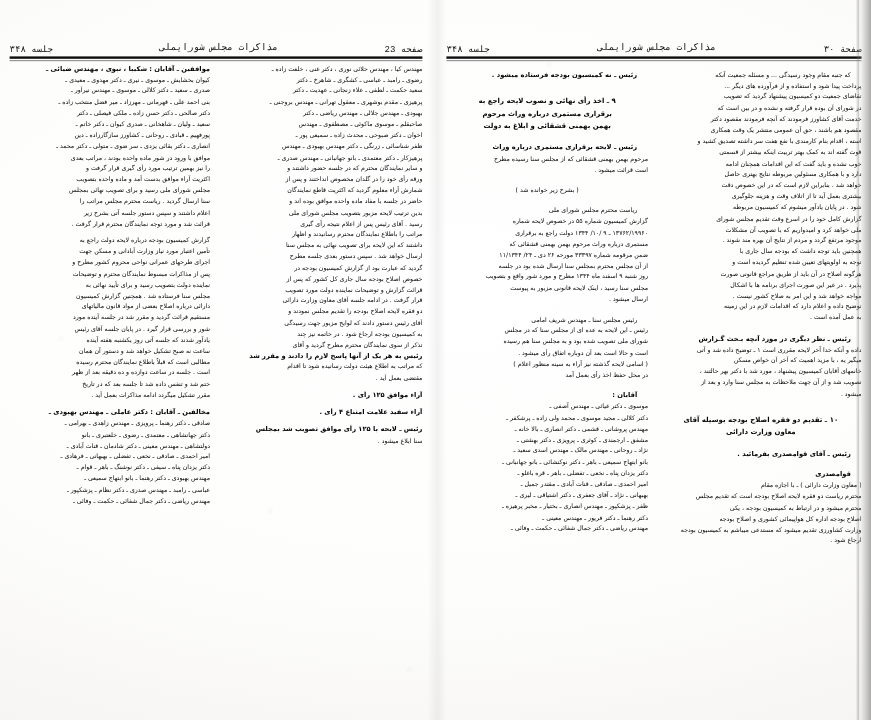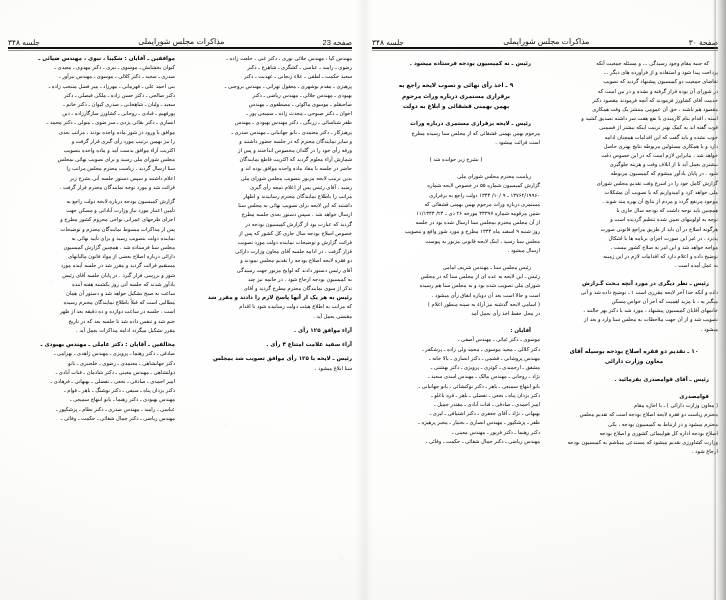--- a/index.html
+++ b/index.html
@@ -46,21 +46,21 @@
   .page-right{left:364px;width:362px;}
 
   
   .head{
     position:absolute;left:8px;right:8px;top:28px;height:18px;
     display:flex;align-items:flex-end;justify-content:space-between;
     direction:rtl;
   }
   .head span{
     font-size:7.5px;color:#1d1d1d;line-height:1;
-    font-family:Liberation Sans, sans-serif;
+    font-family:Liberation Mono, monospace;
     white-space:nowrap;
     margin-top:35px;
   }
   .head .hd-center{font-size:7.8px;letter-spacing:.2px;}
   .rule{
     position:absolute;left:8px;right:8px;top:47px;height:1.6px;
     background:#1a1a1a;
   }
   .rule.thin{top:49.5px;height:.7px;background:#4a4a4a;opacity:.55;}
 

